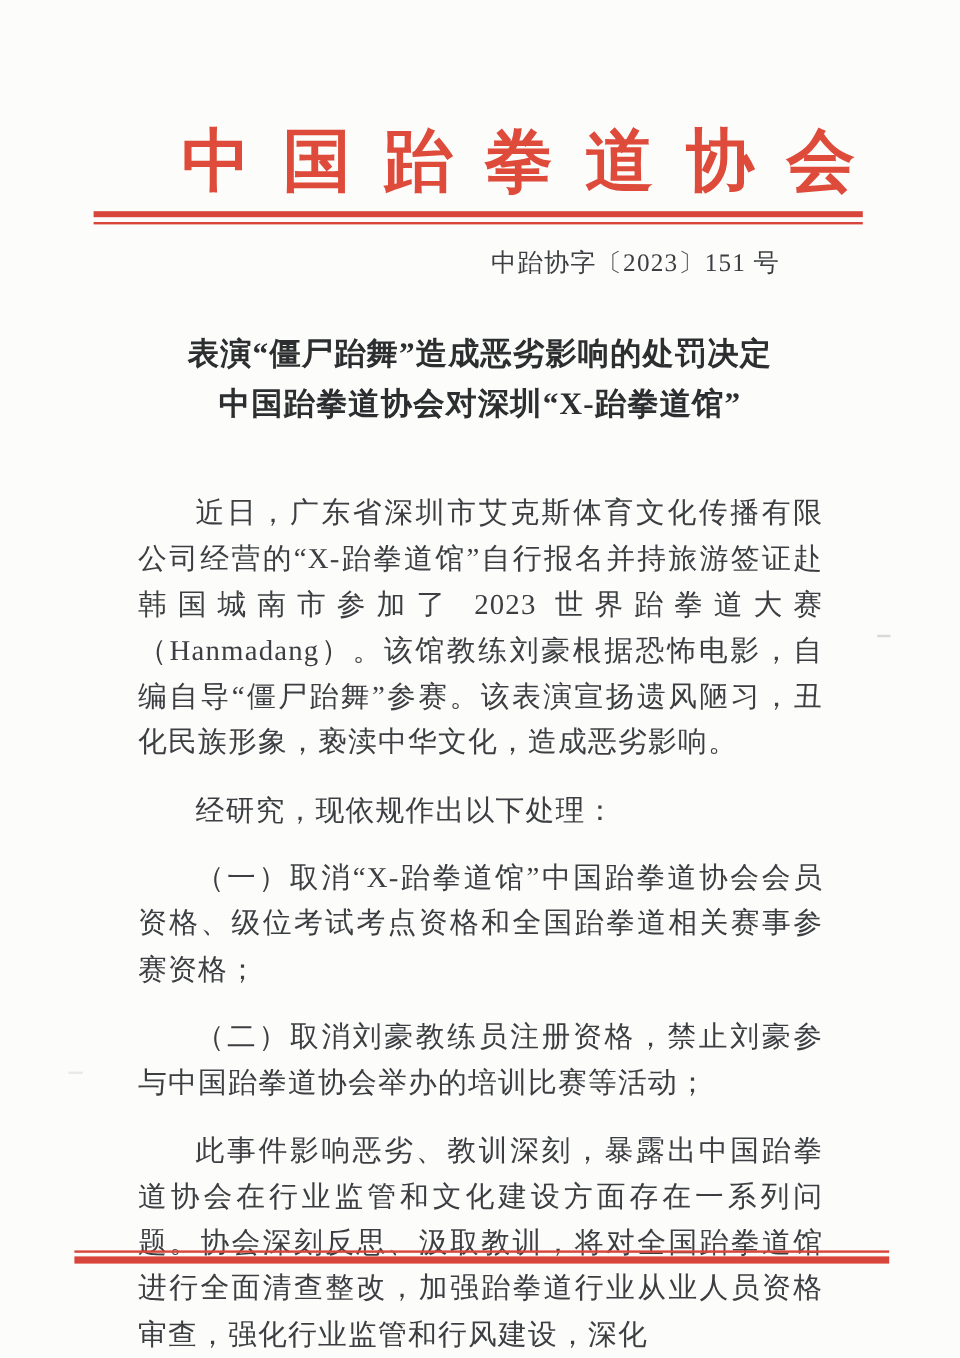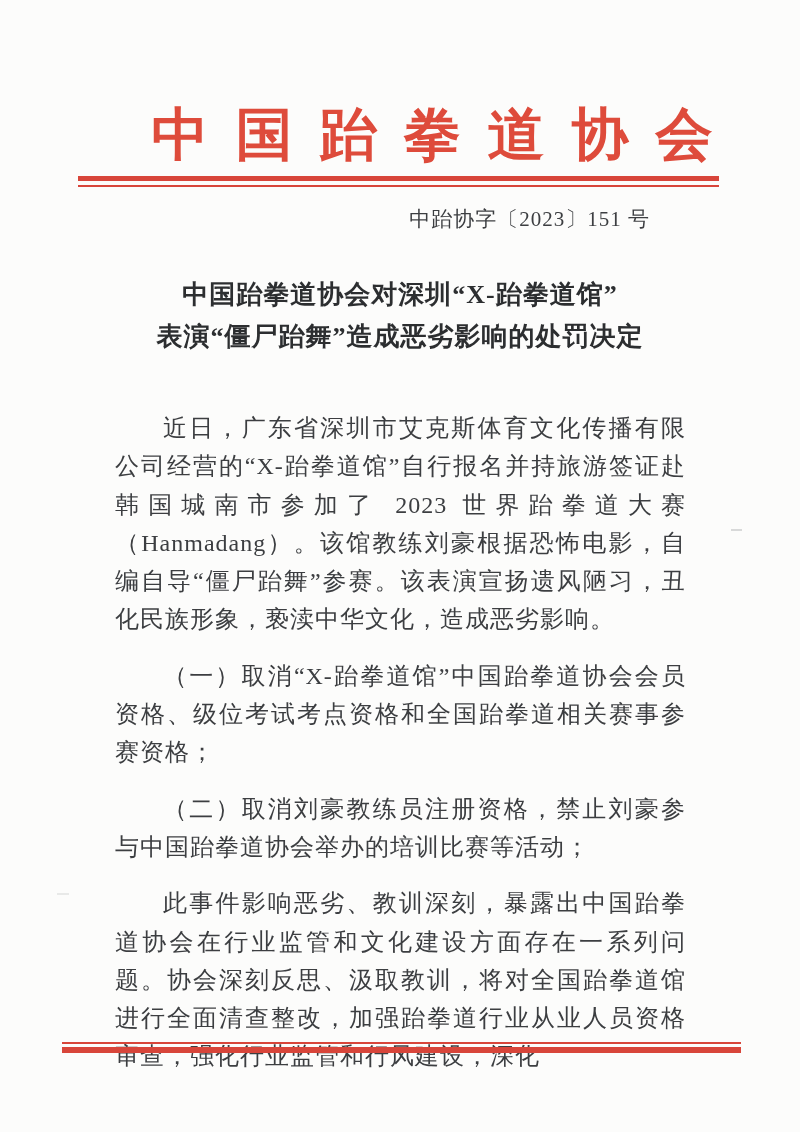--- a/index.html
+++ b/index.html
@@ -99,26 +99,27 @@
 <div class="page">
 
   <div class="masthead">中国跆拳道协会</div>
 
   <div class="rule head-rule-thick"></div>
   <div class="rule head-rule-thin"></div>
 
   <div class="doc-number">中跆协字〔2023〕151 号</div>
 
   <div class="doc-title">
+    <div>表演“僵尸跆舞”造成恶劣影响的处罚决定</div>
     <div>中国跆拳道协会对深圳“X-跆拳道馆”</div>
-    <div>表演“僵尸跆舞”造成恶劣影响的处罚决定</div>
   </div>
 
   <div class="doc-body">
       <p>近日，广东省深圳市艾克斯体育文化传播有限公司经营的“X-跆拳道馆”自行报名并持旅游签证赴韩国城南市参加了 2023 世界跆拳道大赛（Hanmadang）。该馆教练刘豪根据恐怖电影，自编自导“僵尸跆舞”参赛。该表演宣扬遗风陋习，丑化民族形象，亵渎中华文化，造成恶劣影响。</p>
+      <p>经研究，现依规作出以下处理：</p>
       <p>（一）取消“X-跆拳道馆”中国跆拳道协会会员资格、级位考试考点资格和全国跆拳道相关赛事参赛资格；</p>
       <p>（二）取消刘豪教练员注册资格，禁止刘豪参与中国跆拳道协会举办的培训比赛等活动；</p>
       <p>此事件影响恶劣、教训深刻，暴露出中国跆拳道协会在行业监管和文化建设方面存在一系列问题。协会深刻反思、汲取教训，将对全国跆拳道馆进行全面清查整改，加强跆拳道行业从业人员资格审查，强化行业监管和行风建设，深化</p>
     </div>
 
   <div class="rule foot-rule-thin"></div>
   <div class="rule foot-rule-thick"></div>
 
   <div class="artifact artifact-1"></div>
   <div class="artifact artifact-2"></div>

